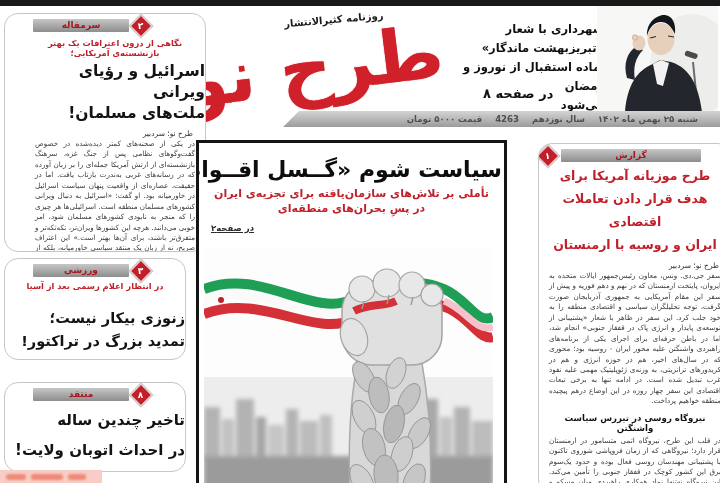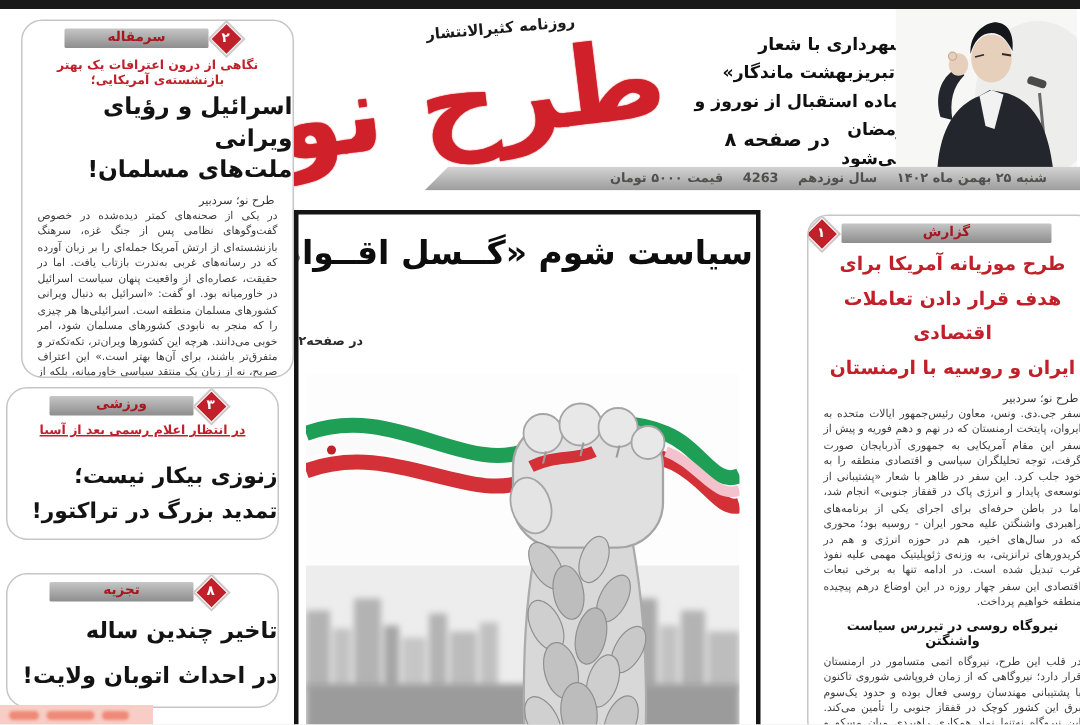--- a/index.html
+++ b/index.html
@@ -10,28 +10,28 @@
   
   .nbox{position:absolute;background:#fff;border:1.5px solid #c6c6c6;border-radius:14px;overflow:hidden;}
   .hbar{position:absolute;height:13px;background:linear-gradient(180deg,#c6c6c6,#8d8d8d);
         display:flex;align-items:center;justify-content:center;border-radius:1px;}
   .hbar span{font-size:9px;font-weight:700;color:#a8161f;line-height:1;}
   .dia{position:absolute;width:14px;height:14px;background:#c1202a;border:1.5px solid #f2f2f2;
        outline:1px solid #c9c9c9;transform:rotate(45deg);display:flex;align-items:center;justify-content:center;}
   .dia span{transform:rotate(-45deg);color:#fff;font-size:9px;font-weight:700;line-height:1;}
 
   
-  .box-editorial{left:14px;top:13px;width:180px;height:237px;}
+  .box-editorial{left:4px;top:13px;width:180px;height:237px;padding-left:20px;}
   .box-sports{left:4px;top:258px;width:180px;height:100px;}
   .box-city{left:4px;top:382px;width:180px;height:88px;}
   .box-editorial .hbar,.box-sports .hbar,.box-city .hbar{left:28px;top:5px;width:96px;}
   .box-editorial .dia,.box-sports .dia,.box-city .dia{left:128px;top:4px;}
 
   .kicker{margin:24px 8px 0;text-align:center;font-size:8.3px;font-weight:700;color:#c1202a;}
-  .box-sports .kicker{margin-top:22px;text-decoration:underline;}
+  .box-sports .kicker{margin-top:22px;}
   .hl{ text-align:right;font-weight:800;color:#131313;}
   .box-editorial .hl{font-size:15.5px;line-height:21px;margin-top:3px;}
   .box-sports .hl{font-size:14.5px;line-height:23px;margin-top:16px;}
   .box-city .hl{font-size:15px;line-height:30px;}
   .box-city .hl-wrap{margin-top:22px;}
   .byline{margin:5px 12px 1px;font-size:7.5px;color:#333;text-align:right;}
   .smallbody{margin:1px 10px;font-size:7.2px;line-height:1.45;color:#3c3c3c;text-align:justify;}
 
   
   .cutoff{position:absolute;left:0;top:470px;width:96px;height:13px;background:#f7cdc5;
@@ -57,21 +57,21 @@
            background:linear-gradient(180deg,#d4d4d4,#9c9c9c);
            display:flex;align-items:center;gap:13px;padding-right:22px;
            font-size:8.6px;font-weight:700;color:#4f4f4e;direction:rtl;}
 
   
   .mainbox{position:absolute;left:196px;top:140px;width:305px;height:350px;background:#fff;
            border:3px solid #141414;overflow:hidden;}
   .mainbox h1{margin:14px 2px 0;text-align:center;font-size:22px;font-weight:800;color:#0d0d0d;
               white-space:nowrap;}
   .sub{margin-top:4px;text-align:center;font-size:11px;font-weight:700;color:#c1202a;line-height:15px;}
-  .pageref2{position:absolute;left:0;top:80px;font-size:8.5px;font-weight:700;color:#2c2c2c;}
+  .pageref2{position:absolute;left:12px;top:80px;font-size:8.5px;font-weight:700;color:#2c2c2c;text-decoration:underline;}
   .fist-photo{position:absolute;left:5px;top:106px;width:289px;height:250px;}
 
   
   .box-report{left:538px;top:143px;width:192px;height:349px;}
   .box-report .dia{left:1px;top:4px;}
   .box-report .hbar{left:22px;top:5px;width:140px;}
   .box-report .hl-red{ text-align:center;font-size:12.5px;font-weight:800;color:#c1202a;line-height:23px;}
   .box-report .hl-red-wrap{margin-top:20px;}
   .box-report .subhead{margin:6px 8px 3px;text-align:center;font-size:8.6px;font-weight:800;color:#111;}
 </style>
@@ -141,39 +141,43 @@
     </div>
     <div class="kicker" dir="rtl">در انتظار اعلام رسمی بعد از آسیا</div>
     <div class="hl" dir="rtl">
       <div>زنوزی بیکار نیست؛</div>
       <div>تمدید بزرگ در تراکتور!</div>
     </div>
   </section>
 
   <section class="nbox box-city">
     <div class="hbar">
-      <span>تجزیه</span>
+      <span>منتقد</span>
     </div>
     <div class="dia">
       <span>۸</span>
     </div>
     <div class="hl-wrap">
       <div class="hl" dir="rtl">تاخیر چندین ساله</div>
       <div class="hl" dir="rtl">در احداث اتوبان ولایت!</div>
     </div>
   </section>
 
   <div class="cutoff">
     <i style="width:20px"></i>
     <i style="width:32px"></i>
     <i style="width:18px"></i>
   </div>
 
   <section class="mainbox">
     <h1 dir="rtl">سیاست شوم «گــسل اقــوام»</h1>
+    <div class="sub" dir="rtl">
+      <div>تأملی بر تلاش‌های سازمان‌یافته برای تجزیه‌ی ایران</div>
+      <div>در پسِ بحران‌های منطقه‌ای</div>
+    </div>
     <div class="pageref2" dir="rtl">در صفحه۲</div>
 
     <svg class="fist-photo" viewBox="0 0 289 250">
       <defs>
         <filter id="bl" x="-20%" y="-20%" width="140%" height="140%">
             <feGaussianBlur stdDeviation="2.2"></feGaussianBlur>
           </filter>
       </defs>
       <rect width="289" height="250" fill="#fdfdfd"></rect>
       <rect y="128" width="289" height="122" fill="#ededed"></rect>

